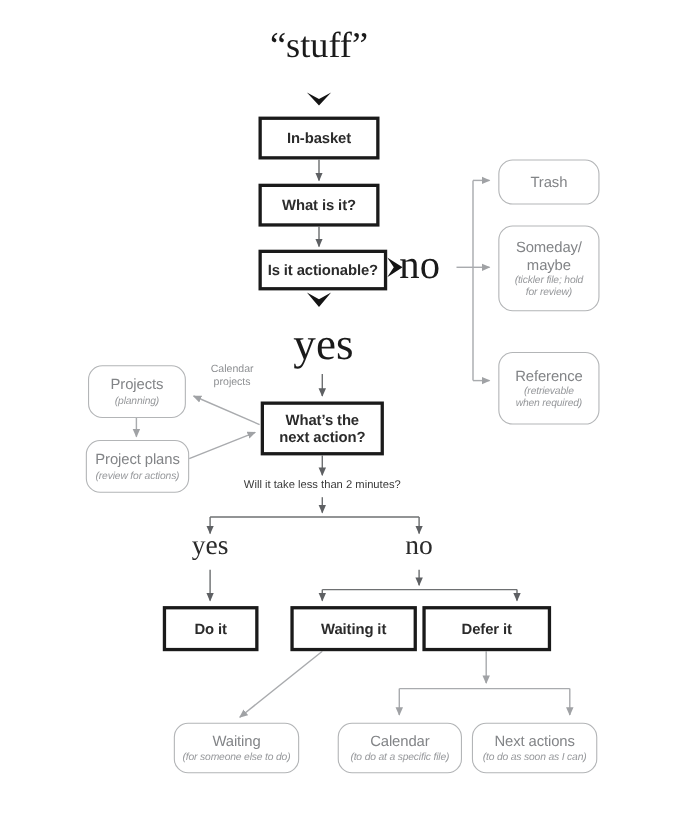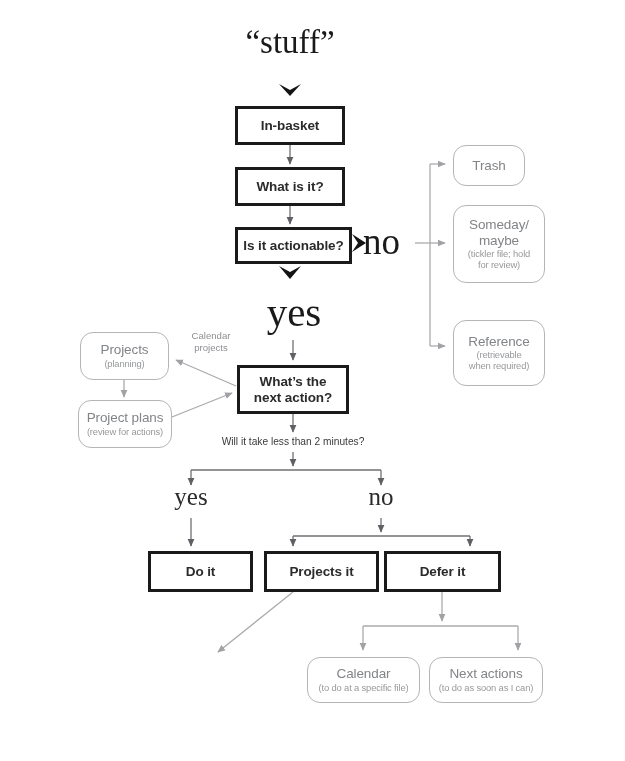--- a/index.html
+++ b/index.html
@@ -70,20 +70,21 @@
   .soft .title {
     color: #828487;
     font-size: 13.5px;
     letter-spacing: -0.1px;
   }
   .soft .sub {
     color: #97999c;
     font-size: 9.4px;
     margin-top: 1px;
     letter-spacing: -0.15px;
+    font-style: italic;
   }
 
   
   .freetext {
     position: absolute;
     z-index: 4;
     white-space: pre-line;
     text-align: center;
   }
   .serif-big {
@@ -241,33 +242,33 @@
 
   <div class="node hard" style="left:235px; top:227px; width:117px; height:37px;">
     <span class="title">Is it actionable?</span>
   </div>
 
   <div class="node hard" style="left:237px; top:365px; width:112px; height:49px;">
     <span class="title">What’s the
 next action?</span>
   </div>
 
-  <div class="node hard" style="left:148px; top:551px; width:105px; height:41px;">
+  <div class="node hard" style="left:148px; top:551px; width:87px; height:41px;">
     <span class="title">Do it</span>
   </div>
 
   <div class="node hard" style="left:264px; top:551px; width:115px; height:41px;">
-    <span class="title">Projects it</span>
+    <span class="title">Waiting it</span>
   </div>
 
   <div class="node hard" style="left:384px; top:551px; width:117px; height:41px;">
     <span class="title">Defer it</span>
   </div>
 
-  <div class="node soft" style="left:453px; top:145px; width:72px; height:41px;">
+  <div class="node soft" style="left:453px; top:145px; width:92px; height:41px;">
     <span class="title">Trash</span>
   </div>
 
   <div class="node soft" style="left:453px; top:205px; width:92px; height:78px;">
     <span class="title">Someday/
 maybe</span>
     <span class="sub">(tickler file; hold
 for review)</span>
   </div>
 
@@ -280,20 +281,24 @@
   <div class="node soft" style="left:80px; top:332px; width:89px; height:48px;">
     <span class="title">Projects</span>
     <span class="sub">(planning)</span>
   </div>
 
   <div class="node soft" style="left:78px; top:400px; width:94px; height:48px;">
     <span class="title">Project plans</span>
     <span class="sub">(review for actions)</span>
   </div>
 
+  <div class="node soft" style="left:158px; top:657px; width:114px; height:46px;">
+    <span class="title">Waiting</span>
+    <span class="sub">(for someone else to do)</span>
+  </div>
 
   <div class="node soft" style="left:307px; top:657px; width:113px; height:46px;">
     <span class="title">Calendar</span>
     <span class="sub">(to do at a specific file)</span>
   </div>
 
   <div class="node soft" style="left:429px; top:657px; width:114px; height:46px;">
     <span class="title">Next actions</span>
     <span class="sub">(to do as soon as I can)</span>
   </div>

